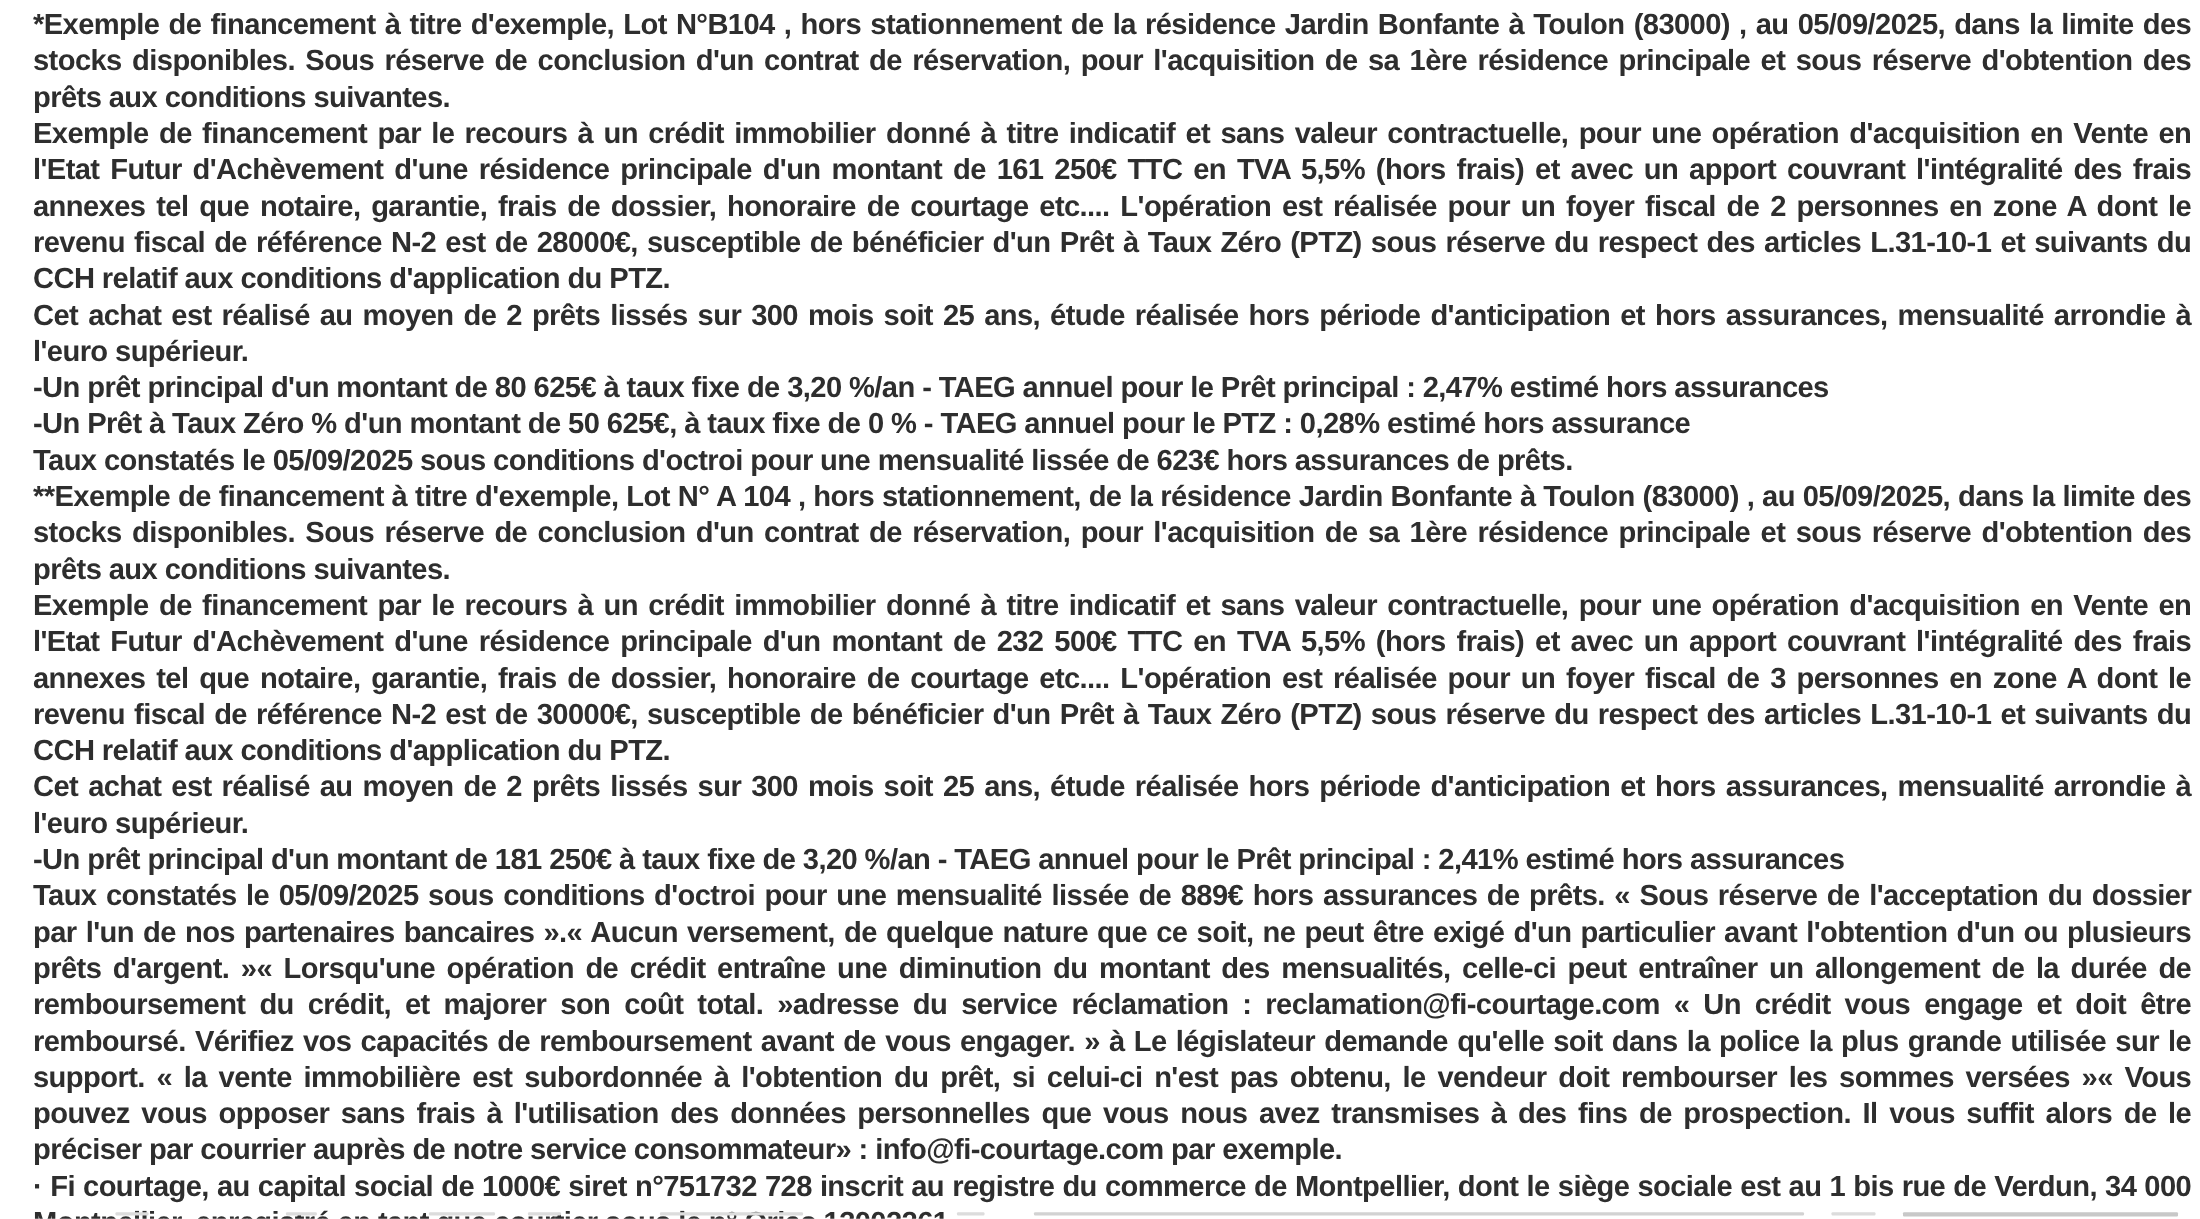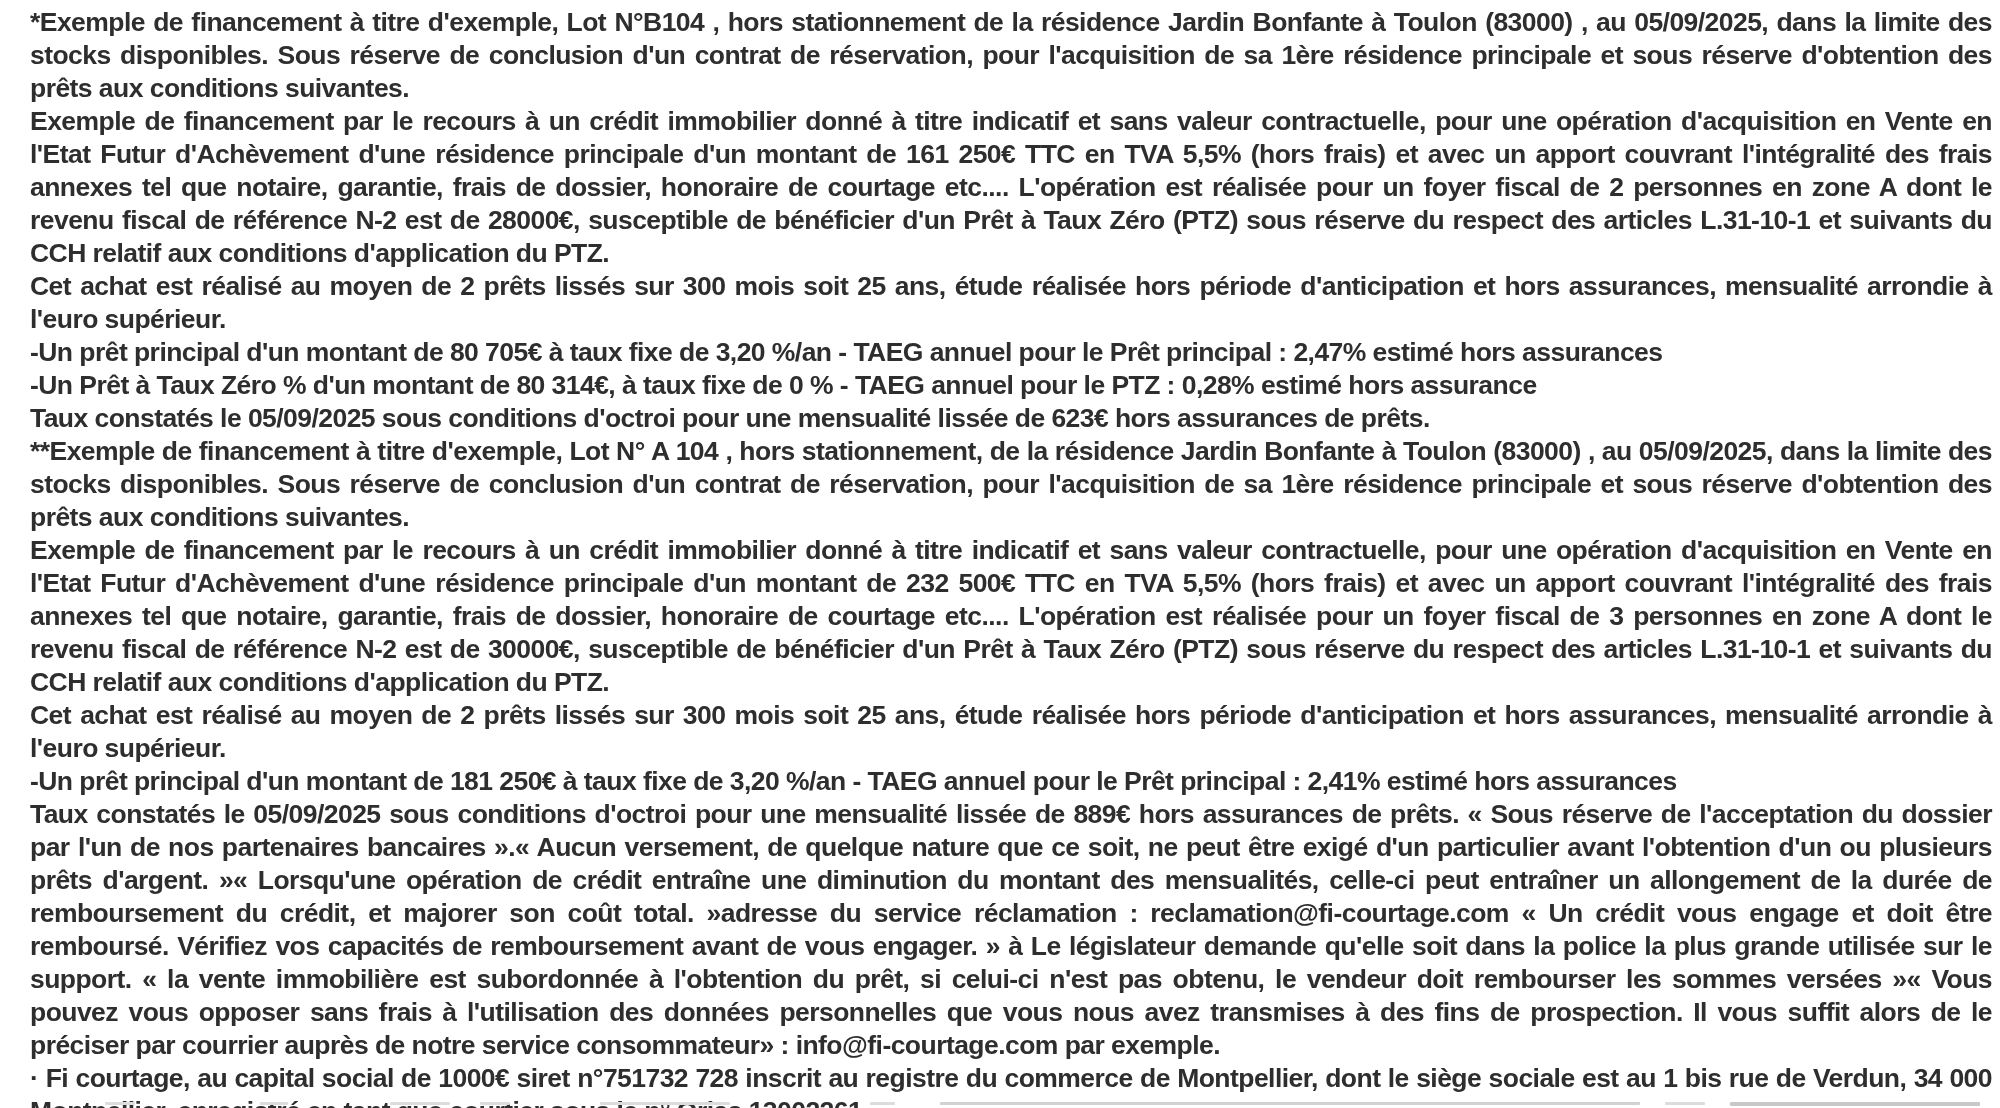--- a/index.html
+++ b/index.html
@@ -53,22 +53,22 @@
   .bottom-artifact .d8 { left: 1665px; width: 40px; }
   .bottom-artifact .d9 { left: 1730px; width: 250px; background:#c8c8c8; height:4px; }
 </style>
 </head>
 <body>
 
 <div class="page">
   <p>*Exemple de financement à titre d'exemple, Lot N°B104 , hors stationnement de la résidence Jardin Bonfante à Toulon (83000) , au 05/09/2025, dans la limite des stocks disponibles. Sous réserve de conclusion d'un contrat de réservation, pour l'acquisition de sa 1ère résidence principale et sous réserve d'obtention des prêts aux conditions suivantes.</p>
   <p>Exemple de financement par le recours à un crédit immobilier donné à titre indicatif et sans valeur contractuelle, pour une opération d'acquisition en Vente en l'Etat Futur d'Achèvement d'une résidence principale d'un montant de 161 250€ TTC en TVA 5,5% (hors frais) et avec un apport couvrant l'intégralité des frais annexes tel que notaire, garantie, frais de dossier, honoraire de courtage etc.... L'opération est réalisée pour un foyer fiscal de 2 personnes en zone A dont le revenu fiscal de référence N-2 est de 28000€, susceptible de bénéficier d'un Prêt à Taux Zéro (PTZ) sous réserve du respect des articles L.31-10-1 et suivants du CCH relatif aux conditions d'application du PTZ.</p>
   <p>Cet achat est réalisé au moyen de 2 prêts lissés sur 300 mois soit 25 ans, étude réalisée hors période d'anticipation et hors assurances, mensualité arrondie à l'euro supérieur.</p>
-  <p>-Un prêt principal d'un montant de 80 705€ à taux fixe de 3,20 %/an - TAEG annuel pour le Prêt principal : 2,47% estimé hors assurances</p>
-  <p>-Un Prêt à Taux Zéro % d'un montant de 80 314€, à taux fixe de 0 %  - TAEG annuel pour le PTZ : 0,28% estimé hors assurance</p>
+  <p>-Un prêt principal d'un montant de 80 625€ à taux fixe de 3,20 %/an - TAEG annuel pour le Prêt principal : 2,47% estimé hors assurances</p>
+  <p>-Un Prêt à Taux Zéro % d'un montant de 50 625€, à taux fixe de 0 %  - TAEG annuel pour le PTZ : 0,28% estimé hors assurance</p>
   <p>Taux constatés le 05/09/2025 sous conditions d'octroi pour une mensualité lissée de 623€ hors assurances de prêts.</p>
   <p>**Exemple de financement à titre d'exemple, Lot N° A 104 , hors stationnement, de la résidence Jardin Bonfante à Toulon (83000) , au 05/09/2025, dans la limite des stocks disponibles. Sous réserve de conclusion d'un contrat de réservation, pour l'acquisition de sa 1ère résidence principale et sous réserve d'obtention des prêts aux conditions suivantes.</p>
   <p>Exemple de financement par le recours à un crédit immobilier donné à titre indicatif et sans valeur contractuelle, pour une opération d'acquisition en Vente en l'Etat Futur d'Achèvement d'une résidence principale d'un montant de 232 500€ TTC en TVA 5,5% (hors frais) et avec un apport couvrant l'intégralité des frais annexes tel que notaire, garantie, frais de dossier, honoraire de courtage etc.... L'opération est réalisée pour un foyer fiscal de 3 personnes en zone A dont le revenu fiscal de référence N-2 est de 30000€, susceptible de bénéficier d'un Prêt à Taux Zéro (PTZ) sous réserve du respect des articles L.31-10-1 et suivants du CCH relatif aux conditions d'application du PTZ.</p>
   <p>Cet achat est réalisé au moyen de 2 prêts lissés sur 300 mois soit 25 ans, étude réalisée hors période d'anticipation et hors assurances, mensualité arrondie à l'euro supérieur.</p>
   <p>-Un prêt principal d'un montant de 181 250€ à taux fixe de 3,20 %/an - TAEG annuel pour le Prêt principal : 2,41% estimé hors assurances</p>
   <p>Taux constatés le 05/09/2025 sous conditions d'octroi pour une mensualité lissée de 889€ hors assurances de prêts. « Sous réserve de l'acceptation du dossier par l'un de nos partenaires bancaires ».« Aucun versement, de quelque nature que ce soit, ne peut être exigé d'un particulier avant l'obtention d'un ou plusieurs prêts d'argent. »« Lorsqu'une opération de crédit entraîne une diminution du montant des mensualités, celle-ci peut entraîner un allongement de la durée de remboursement du crédit, et majorer son coût total. »adresse du service réclamation : reclamation@fi-courtage.com « Un crédit vous engage et doit être remboursé. Vérifiez vos capacités de remboursement avant de vous engager. » à Le législateur demande qu'elle soit dans la police la plus grande utilisée sur le support. « la vente immobilière est subordonnée à l'obtention du prêt, si celui-ci n'est pas obtenu, le vendeur doit rembourser les sommes versées »« Vous pouvez vous opposer sans frais à l'utilisation des données personnelles que vous nous avez transmises à des fins de prospection. Il vous suffit alors de le préciser par courrier auprès de notre service consommateur» : info@fi-courtage.com par exemple.</p>
   <p>· Fi courtage, au capital social de 1000€ siret  n°751732 728 inscrit au registre du commerce de Montpellier, dont le siège sociale est au 1 bis rue de Verdun, 34 000 Montpellier, enregistré en tant que courtier sous le n° Orias 13002261.</p>
   <p>Voir conditions en espace de vente  - Illustrations non contractuelles -©LD3D - NE PAS TAEG SUR LA VOIE PUBLIQUE.</p>
 </div>
 

